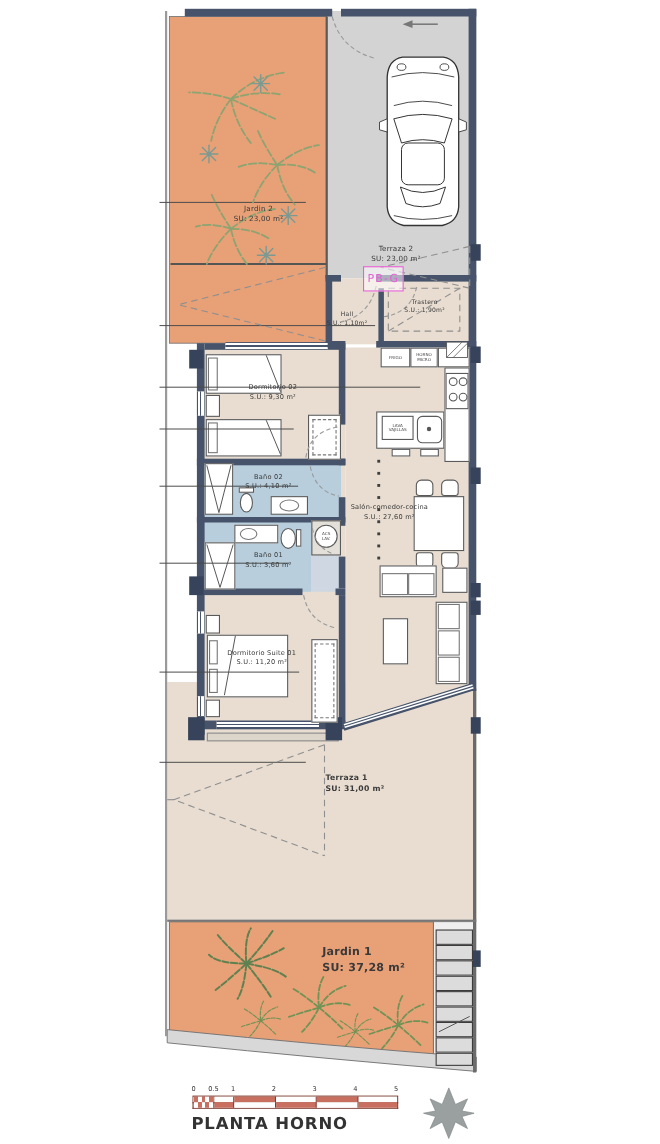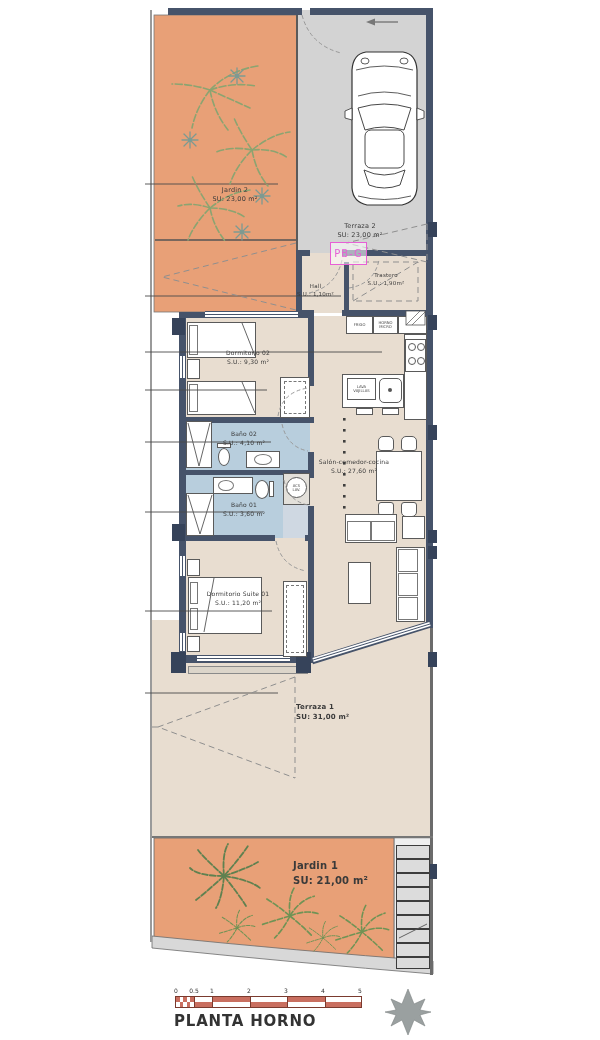--- a/index.html
+++ b/index.html
@@ -392,21 +392,21 @@
   <div class="lbl" style="left:194px;top:590px;width:88px;font-size:6px;">
     <span class="nm">Dormitorio Suite 01</span>
     <span class="ar">S.U.: 11,20 m²</span>
   </div>
   <div class="lbl lbl-left" style="left:296px;top:702px;width:85px;font-size:7px;">
     <span class="nm">Terraza 1</span>
     <span class="ar">SU: 31,00 m²</span>
   </div>
   <div class="lbl lbl-left" style="left:293px;top:859px;width:85px;font-size:10px;">
     <span class="nm">Jardin 1</span>
-    <span class="ar">SU: 21,00 m²</span>
+    <span class="ar">SU: 37,28 m²</span>
   </div>
 
   <span class="tick" style="left:176px;top:987px;">0</span>
   <span class="tick" style="left:194px;top:987px;">0.5</span>
   <span class="tick" style="left:212px;top:987px;">1</span>
   <span class="tick" style="left:249px;top:987px;">2</span>
   <span class="tick" style="left:286px;top:987px;">3</span>
   <span class="tick" style="left:323px;top:987px;">4</span>
   <span class="tick" style="left:360px;top:987px;">5</span>
   <div class="srow" style="left:175px;top:996px;width:185px;">

